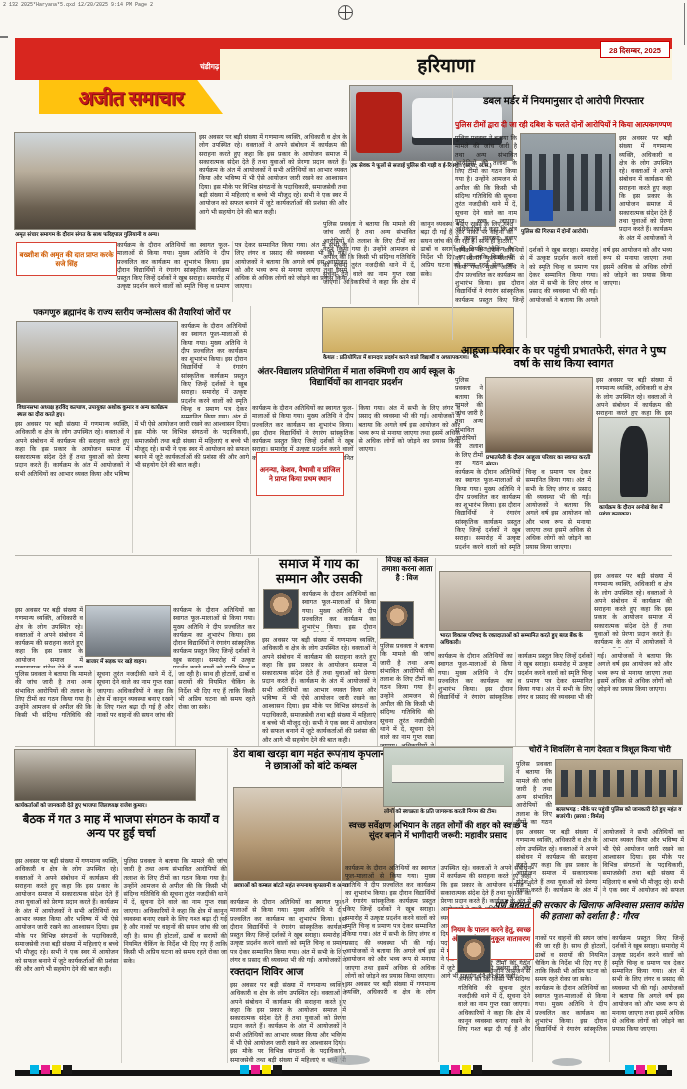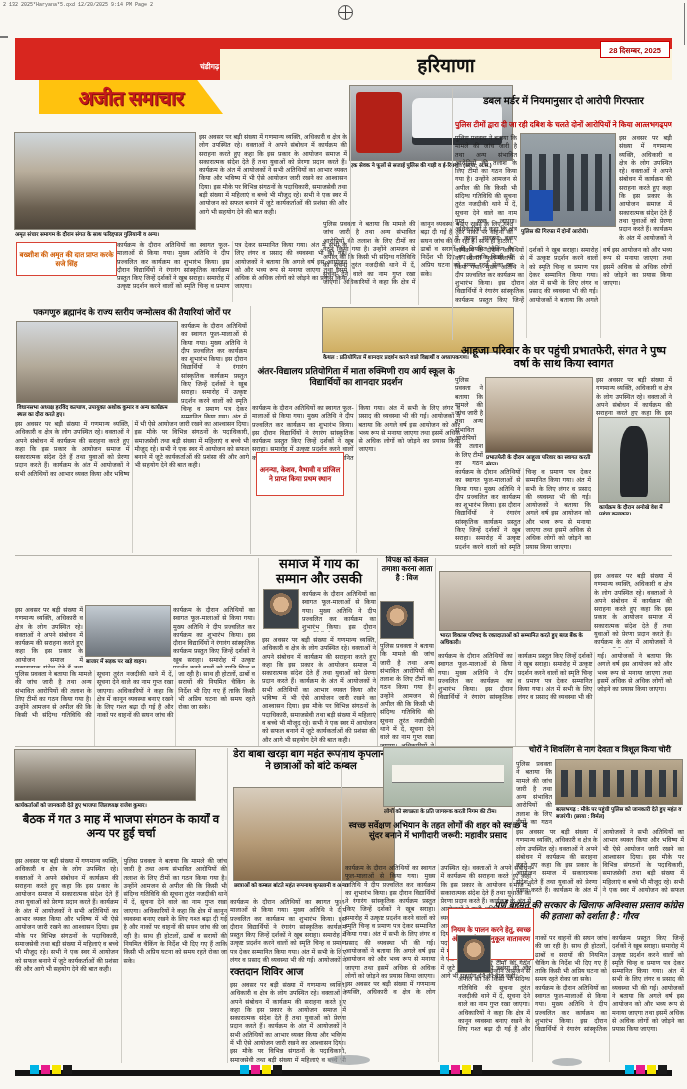--- a/index.html
+++ b/index.html
@@ -97,21 +97,21 @@
   <div class="ph ph-vehicle" style="left:350px;top:86px;width:162px;height:74px;">
     <div class="rick"></div>
     <div class="suv"></div>
   </div>
   <div class="cap" style="left:350px;top:162px;width:162px;height:10px;">एक सेवक ने फूलों से सजाई पुलिस की गाड़ी व ई-रिक्शा। (छाया: अ.स.)</div>
   <div class="bt c2" style="left:323px;top:220px;width:190px;height:85px;">पुलिस प्रवक्ता ने बताया कि मामले की जांच जारी है तथा अन्य संभावित आरोपियों की तलाश के लिए टीमों का गठन किया गया है। उन्होंने आमजन से अपील की कि किसी भी संदिग्ध गतिविधि की सूचना तुरंत नजदीकी थाने में दें, सूचना देने वाले का नाम गुप्त रखा जाएगा। अधिकारियों ने कहा कि क्षेत्र में कानून व्यवस्था बनाए रखने के लिए गश्त बढ़ा दी गई है और नाकों पर वाहनों की सघन जांच की जा रही है। साथ ही होटलों, ढाबों व सरायों की नियमित चैकिंग के निर्देश भी दिए गए हैं ताकि किसी भी अप्रिय घटना को समय रहते रोका जा सके।</div>
   <div class="ph ph-yellow" style="left:323px;top:308px;width:190px;height:44px;"></div>
   <div class="cap" style="left:323px;top:354px;width:190px;height:10px;">कैथल : प्रतियोगिता में शानदार प्रदर्शन करने वाले विद्यार्थी व अध्यापकगण।</div>
 
   <div class="h nw" style="left:455px;top:90px;width:217px;height:26px;font-size:10px;line-height:2.2;">डबल मर्डर में नियमानुसार दो आरोपी गिरफ्तार</div>
-  <div class="sub" style="left:455px;top:119px;width:217px;height:11px;">पुलिस टीमों द्वारा दी जा रही दबिश के चलते दोनों आरोपियों ने किया आत्लभगढ्पण</div>
+  <div class="sub" style="left:455px;top:119px;width:217px;height:11px;">पुलिस टीमों द्वारा दी जा रही दबिश के चलते दोनों आरोपियों ने किया आत्पकगण्पण</div>
   <div class="bt" style="left:455px;top:134px;width:62px;height:108px;">पुलिस प्रवक्ता ने बताया कि मामले की जांच जारी है तथा अन्य संभावित आरोपियों की तलाश के लिए टीमों का गठन किया गया है। उन्होंने आमजन से अपील की कि किसी भी संदिग्ध गतिविधि की सूचना तुरंत नजदीकी थाने में दें, सूचना देने वाले का नाम गुप्त रखा जाएगा। अधिकारियों ने कहा कि क्षेत्र में कानून व्यवस्था बनाए रखने के लिए गश्त बढ़ा दी गई है और नाकों पर वाहनों की सघन जांच की जा रही है। साथ ही होटलों, ढाबों व सरायों की नियमित चैकिंग के निर्देश भी दिए गए हैं ताकि किसी भी अप्रिय घटना को समय रहते रोका जा सके।</div>
   <div class="ph ph-police" style="left:521px;top:134px;width:94px;height:92px;">
     <div class="figs"></div>
     <div class="placard"></div>
   </div>
   <div class="bt" style="left:619px;top:134px;width:53px;height:108px;">इस अवसर पर बड़ी संख्या में गणमान्य व्यक्ति, अधिकारी व क्षेत्र के लोग उपस्थित रहे। वक्ताओं ने अपने संबोधन में कार्यक्रम की सराहना करते हुए कहा कि इस प्रकार के आयोजन समाज में सकारात्मक संदेश देते हैं तथा युवाओं को प्रेरणा प्रदान करते हैं। कार्यक्रम के अंत में आयोजकों ने सभी अतिथियों का आभार व्यक्त किया और भविष्य में भी ऐसे आयोजन जारी रखने का आश्वासन दिया। इस मौके पर विभिन्न संगठनों के पदाधिकारी, समाजसेवी तथा बड़ी संख्या में महिलाएं व बच्चे भी मौजूद रहे। सभी ने एक स्वर में आयोजन को सफल बनाने में जुटे कार्यकर्ताओं की प्रशंसा की और आगे भी सहयोग देने की बात कही।</div>
   <div class="cap" style="left:521px;top:228px;width:94px;height:9px;">पुलिस की गिरफ्त में दोनों आरोपी।</div>
   <div class="bt c3" style="left:455px;top:246px;width:217px;height:92px;">कार्यक्रम के दौरान अतिथियों का स्वागत फूल-मालाओं से किया गया। मुख्य अतिथि ने दीप प्रज्वलित कर कार्यक्रम का शुभारंभ किया। इस दौरान विद्यार्थियों ने रंगारंग सांस्कृतिक कार्यक्रम प्रस्तुत किए जिन्हें दर्शकों ने खूब सराहा। समारोह में उत्कृष्ट प्रदर्शन करने वालों को स्मृति चिन्ह व प्रमाण पत्र देकर सम्मानित किया गया। अंत में सभी के लिए लंगर व प्रसाद की व्यवस्था भी की गई। आयोजकों ने बताया कि अगले वर्ष इस आयोजन को और भव्य रूप से मनाया जाएगा तथा इसमें अधिक से अधिक लोगों को जोड़ने का प्रयास किया जाएगा।</div>
 
   <div class="h nw" style="left:15px;top:306px;width:234px;height:13px;font-size:8.5px;line-height:1.5;">पकगणुरु ब्रह्मानंद के राज्य स्तरीय जन्मोत्सव की तैयारियां जोरों पर</div>

